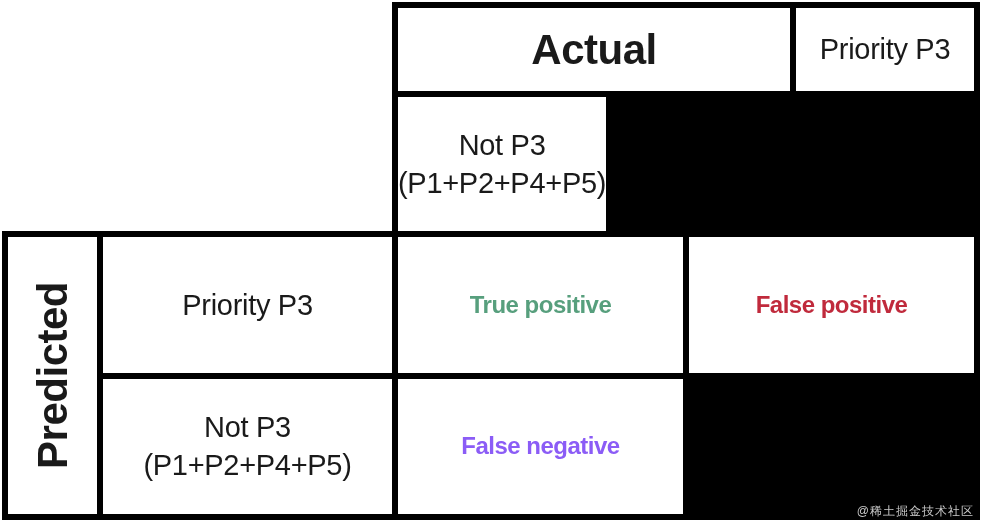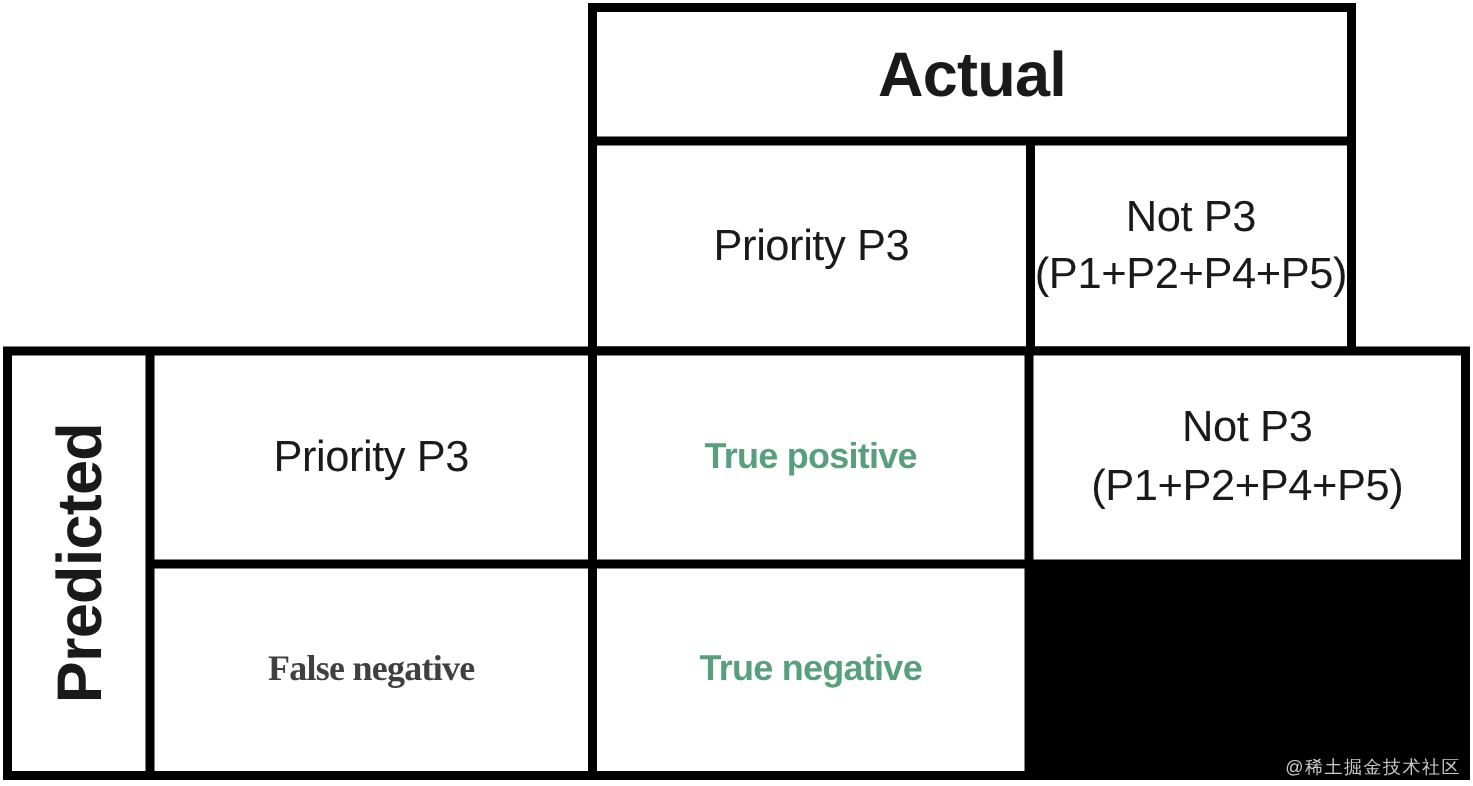--- a/index.html
+++ b/index.html
@@ -20,23 +20,23 @@
     position: absolute;
     background: #000000;
     display: grid;
     gap: 6px;
     padding: 6px;
     box-sizing: border-box;
   }
   .grid-top {
     left: 392px;
     top: 2px;
-    width: 512px;
+    width: 588px;
     height: 235px;
-    grid-template-columns: 1fr;
+    grid-template-columns: 1fr 1fr 1fr;
     grid-template-rows: 83px 1fr;
   }
   .grid-bottom {
     left: 2px;
     top: 231px;
     width: 978px;
     height: 289px;
     grid-template-columns: 89px 289px 285px 285px;
     grid-template-rows: 1fr 1fr;
   }
@@ -109,29 +109,29 @@
     </div>
 
     <div class="cell hdr">
       <span>Priority P3</span>
     </div>
 
     <div class="cell result">
       <span style="color: rgb(87, 159, 125);">True positive</span>
     </div>
 
+    <div class="cell result">
+      <span style="color: rgb(192, 42, 60);">False positive</span>
+    </div>
 
     <div class="cell hdr">
       <span>Not P3</span>
       <span>(P1+P2+P4+P5)</span>
     </div>
 
     <div class="cell result">
-      <span style="color: #404040; font-family: Liberation Serif, serif;">False negative</span>
+      <span style="color: #8b5cf6;">False negative</span>
     </div>
 
-    <div class="cell result">
-      <span style="color: rgb(87, 159, 125);">True negative</span>
-    </div>
   </div>
 
   <div class="watermark">@稀土掘金技术社区</div>
 </div>
 
 </body></html>

